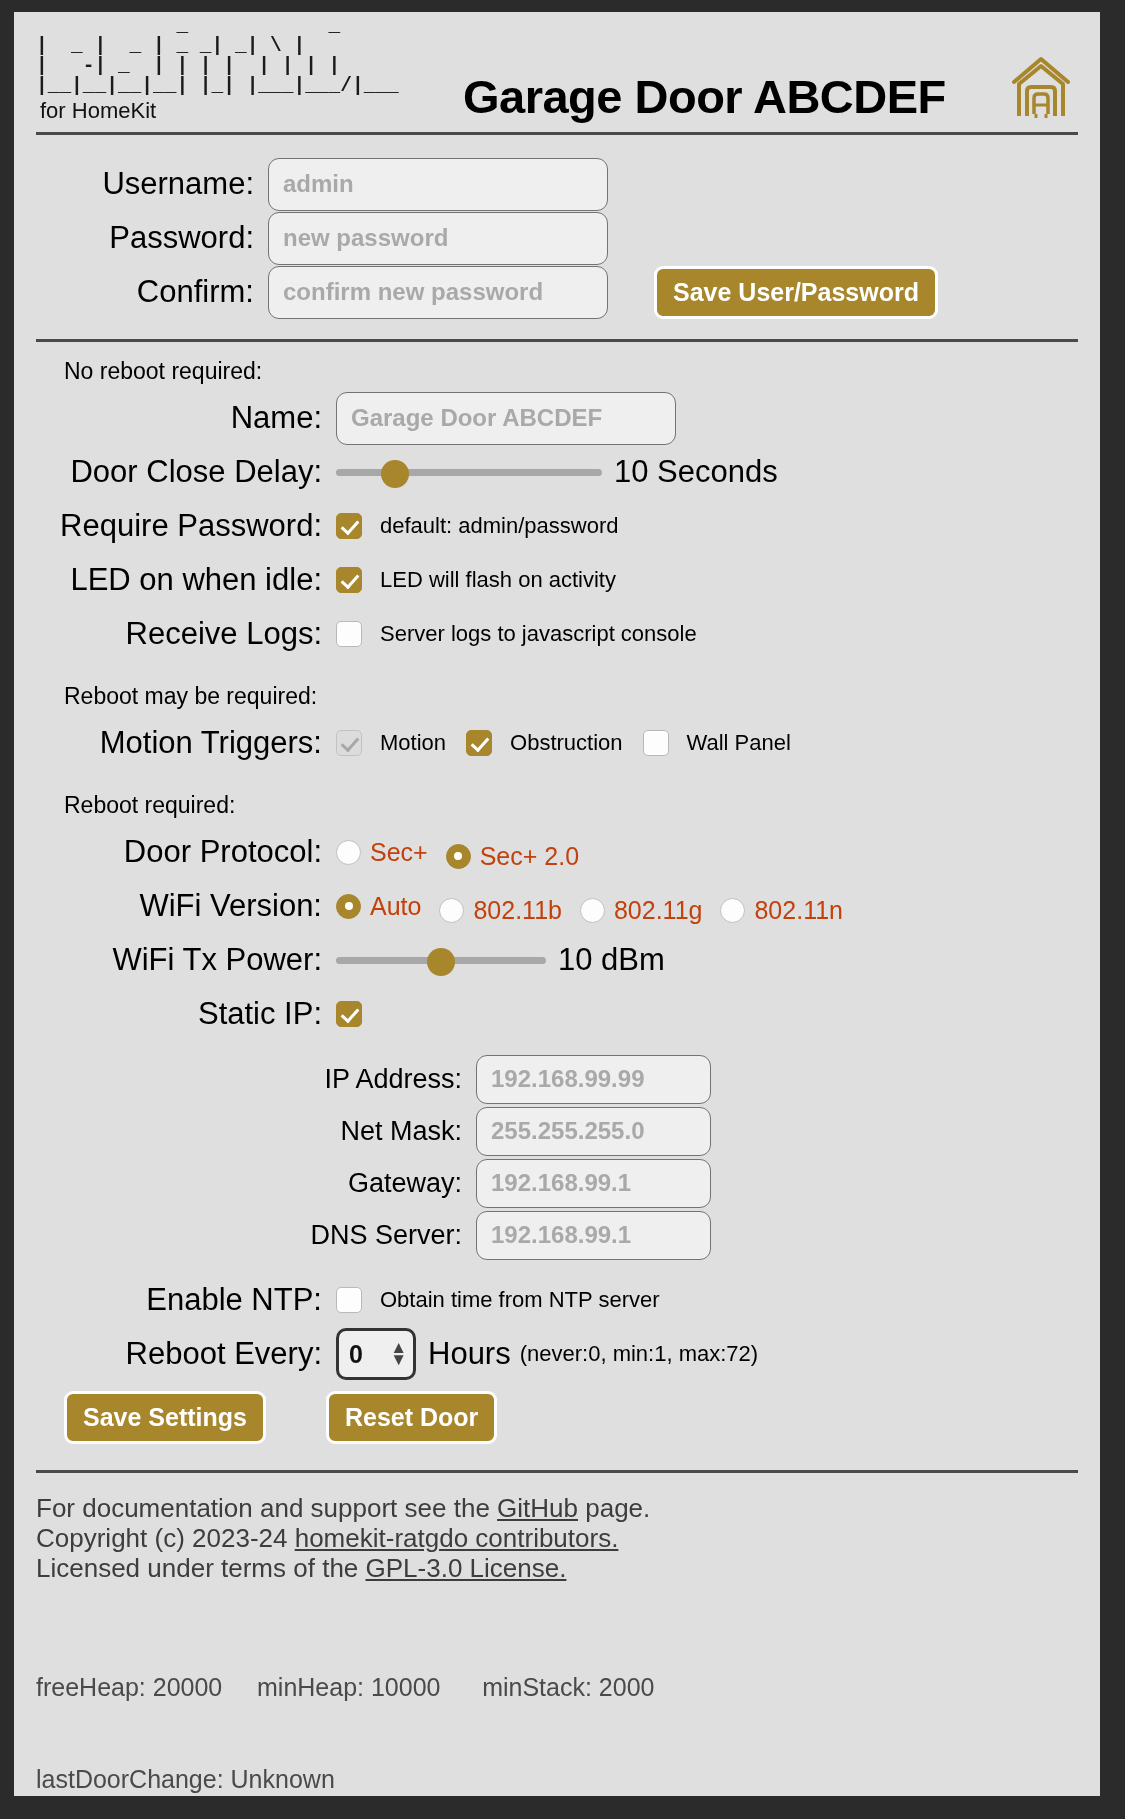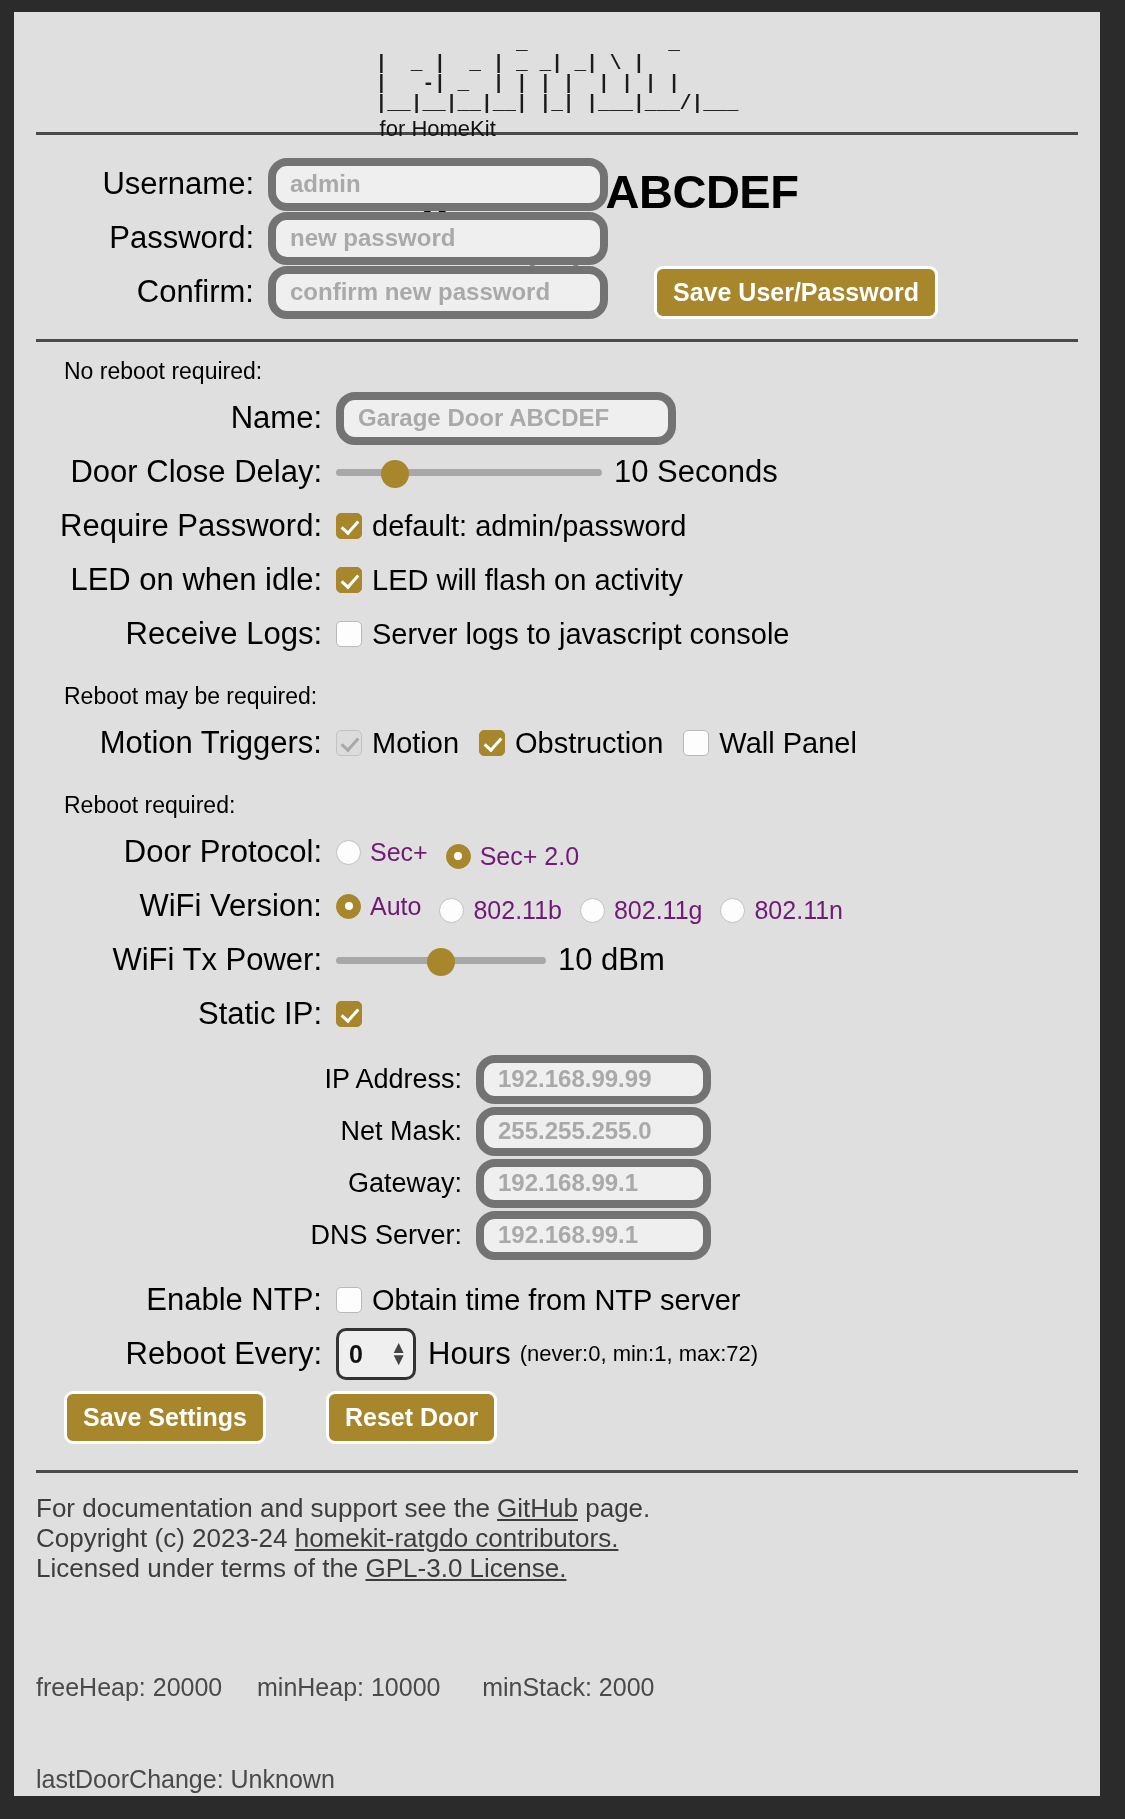--- a/index.html
+++ b/index.html
@@ -20,25 +20,24 @@
     width: 1086px;
     height: 1784px;
     background: #dfdfdf;
     box-sizing: border-box;
     overflow: hidden;
   }
 
   
   .header {
     display: flex;
-    align-items: center;
+    align-items: flex-end;
     padding: 18px 22px 0 22px;
     height: 112px;
     box-sizing: border-box;
-    flex-direction: column;
   }
   .logo-block {
     flex: 0 0 auto;
     padding-top: 4px;
   }
   .logo-ascii {
     font-family: "Liberation Mono", monospace;
     font-size: 19.5px;
     line-height: 19px;
     letter-spacing: 0px;
@@ -94,22 +93,22 @@
     box-sizing: border-box;
     white-space: nowrap;
   }
 
   
   .account-rows { padding-top: 22px; }
   .account-rows .rlabel { width: 232px; }
 
   .tinput {
     background: #efefef;
-    border: 8px solid #737373;
-    border-radius: 19px;
+    border: 1px solid #737373;
+    border-radius: 11px;
     font-size: 24px;
     font-weight: bold;
     color: #a9a9a9;
     padding: 10px 14px;
     box-sizing: border-box;
     outline: none;
     font-family: "Liberation Sans", sans-serif;
   }
   .tinput::placeholder { color: #a9a9a9; opacity: 1; }
   .tinput.w340 { width: 340px; height: 53px; }
@@ -197,23 +196,23 @@
     left: 8px;
     top: 3px;
     width: 7px;
     height: 14px;
     border: solid #fff;
     border-width: 0 3.5px 3.5px 0;
     transform: rotate(42deg);
   }
   .cb.dis::after { border-color: #a8a8a8; }
   .cbtext {
-    font-size: 29px;
-    color: #000;
-    margin-left: 10px;
+    font-size: 22px;
+    color: #000;
+    margin-left: 18px;
     white-space: nowrap;
   }
   .cbgroup { display: flex; align-items: center; }
   .cbgroup + .cbgroup { margin-left: 20px; }
 
   
   .rb {
     width: 25px;
     height: 25px;
     border-radius: 50%;
@@ -227,21 +226,21 @@
   .rb.on::after {
     content: "";
     position: absolute;
     left: 7.5px; top: 7.5px;
     width: 8px; height: 8px;
     border-radius: 50%;
     background: #fff;
   }
   .rbtext {
     font-size: 25px;
-    color: #701a75;
+    color: #c2410c;
     margin-left: 9px;
     white-space: nowrap;
   }
   .rbgroup { display: flex; align-items: center; }
   .rbgroup + .rbgroup { margin-left: 18px; margin-top: 8px; }
 
   
   .net-row {
     display: flex;
     align-items: center;

